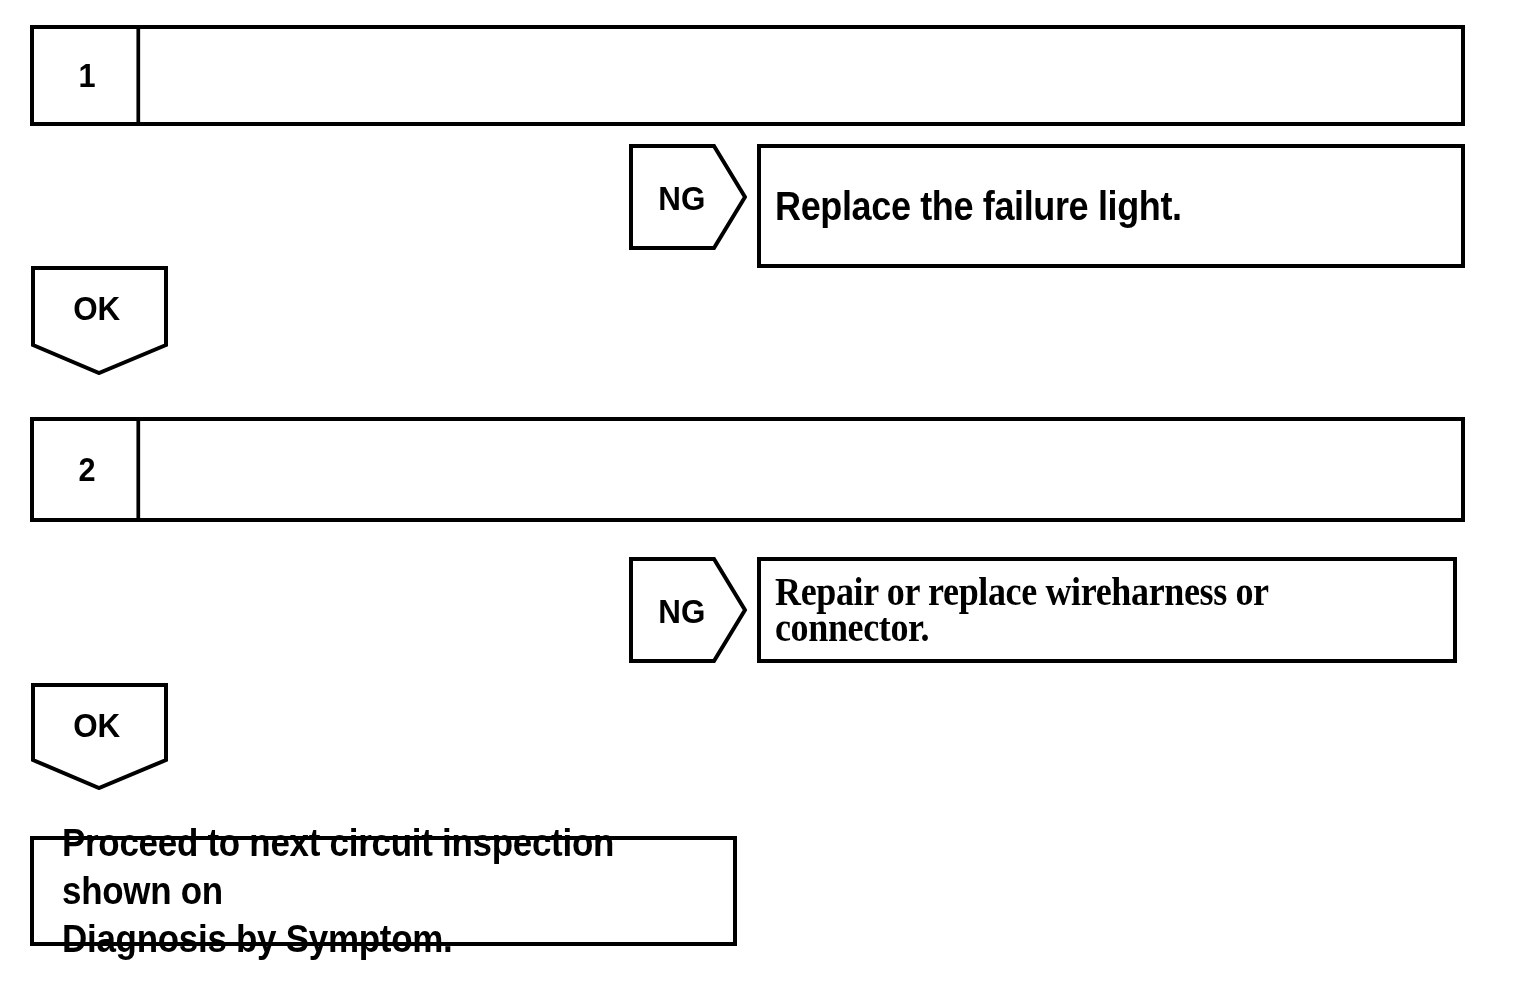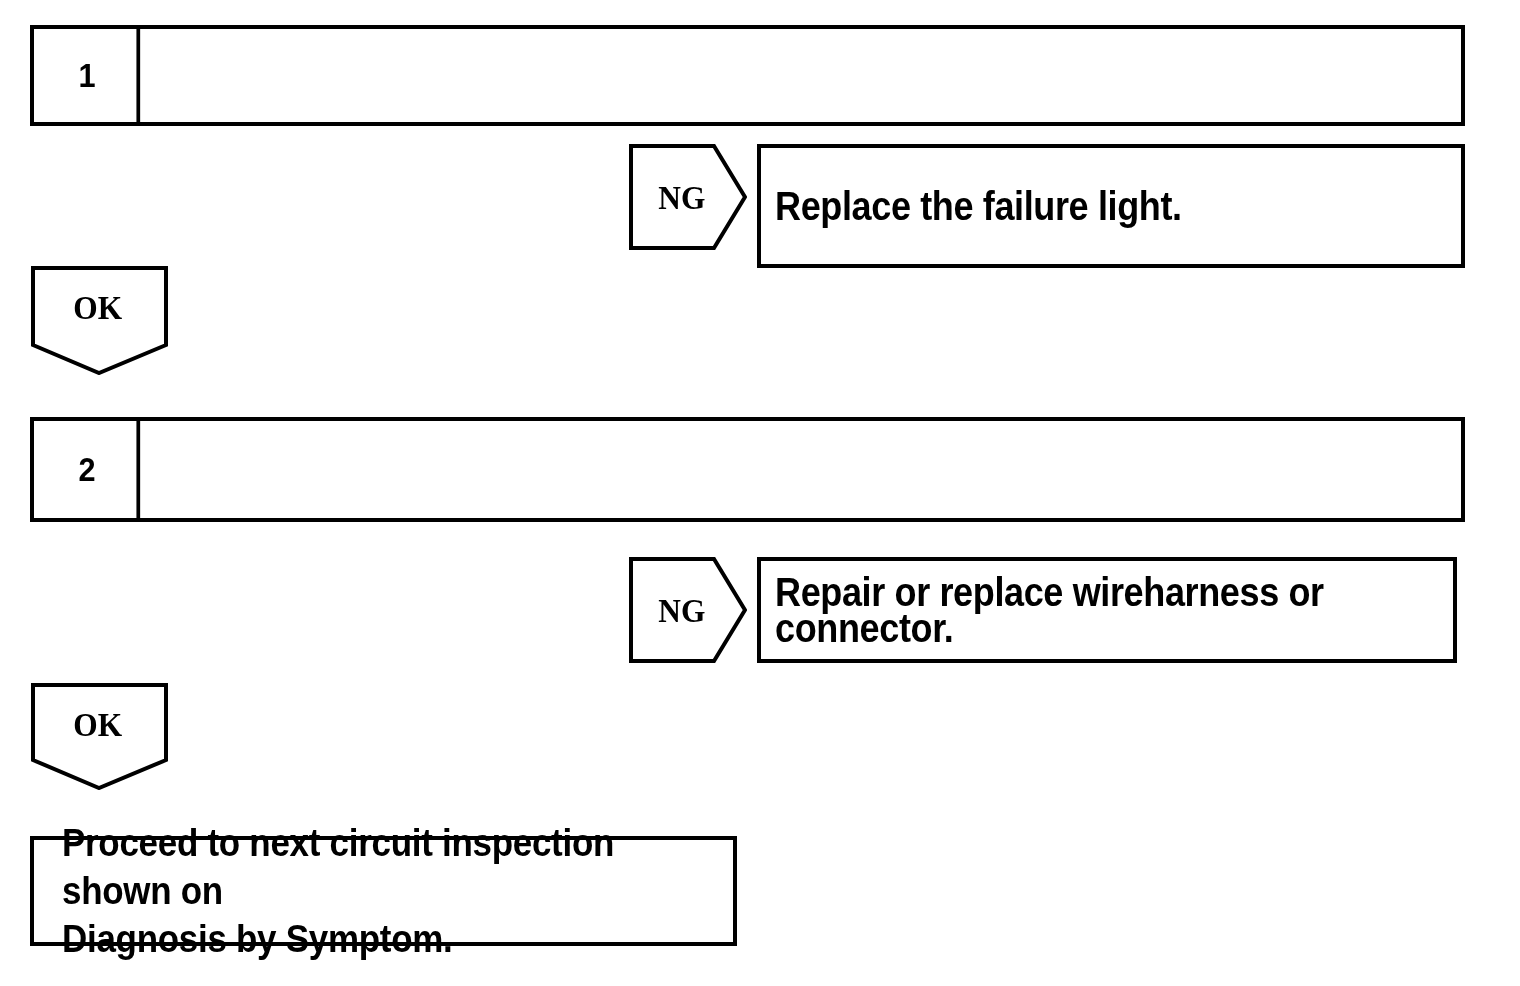--- a/index.html
+++ b/index.html
@@ -94,21 +94,20 @@
     line-height: 48px;
     letter-spacing: -0.3px;
     transform: scaleX(0.92);
     transform-origin: left center;
     white-space: pre-line;
   }
 
   
   .tag {
     position: absolute;
-    font-family: Liberation Serif, serif;
   }
   .tag svg {
     display: block;
     position: absolute;
     top: 0;
     left: 0;
   }
   .tag .tag-label {
     position: absolute;
     font-weight: bold;
@@ -156,21 +155,21 @@
     <div class="step-num">2</div>
   </div>
 
   <div class="tag tag-ng" style="left:629px; top:557px; width:118px; height:106px;">
     <svg width="118" height="106" viewBox="0 0 118 106" aria-hidden="true">
       <polygon points="2,2 85,2 116,53 85,104 2,104" fill="#ffffff" stroke="#000000" stroke-width="4" stroke-linejoin="miter"></polygon>
     </svg>
     <span class="tag-label">NG</span>
   </div>
 
-  <div class="result-box" style="left:757px; top:557px; width:700px; height:106px;">
+  <div class="result-box" style="left:757px; top:557px; width:700px; height:106px;font-family:Liberation Serif, serif;">
     <span class="lines">Repair or replace wireharness or connector.</span>
   </div>
 
   <div class="tag tag-ok" style="left:31px; top:683px; width:137px; height:107px;">
     <svg width="137" height="107" viewBox="0 0 137 107" aria-hidden="true">
       <polygon points="2,2 135,2 135,77 68,105 2,77" fill="#ffffff" stroke="#000000" stroke-width="4" stroke-linejoin="miter"></polygon>
     </svg>
     <span class="tag-label">OK</span>
   </div>
 

